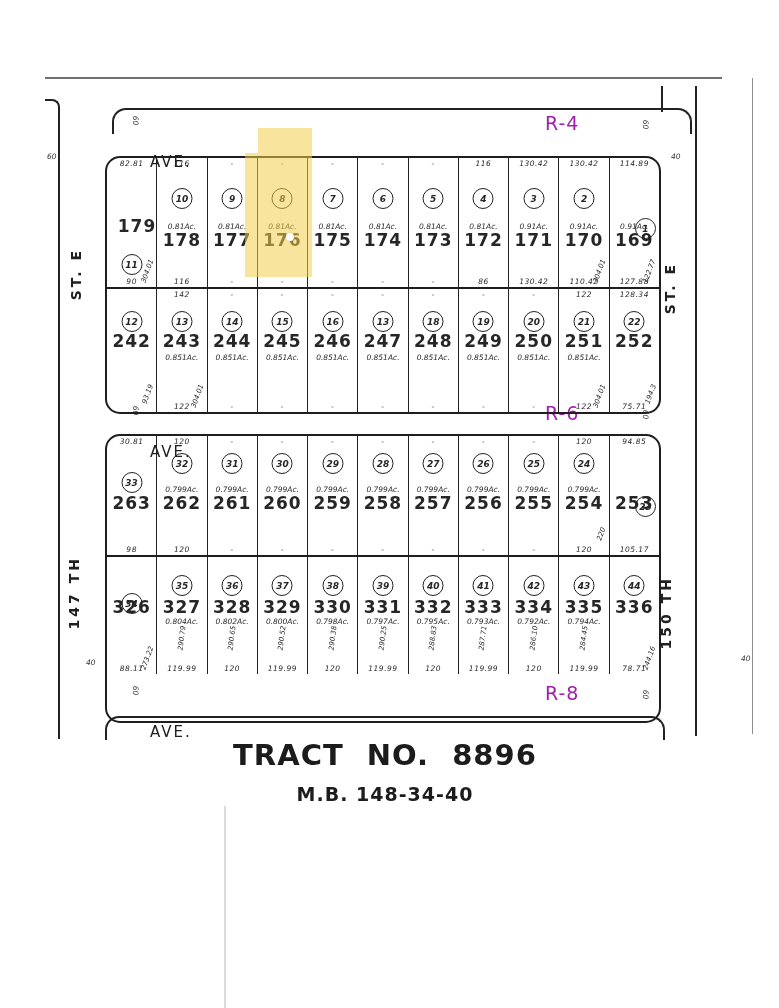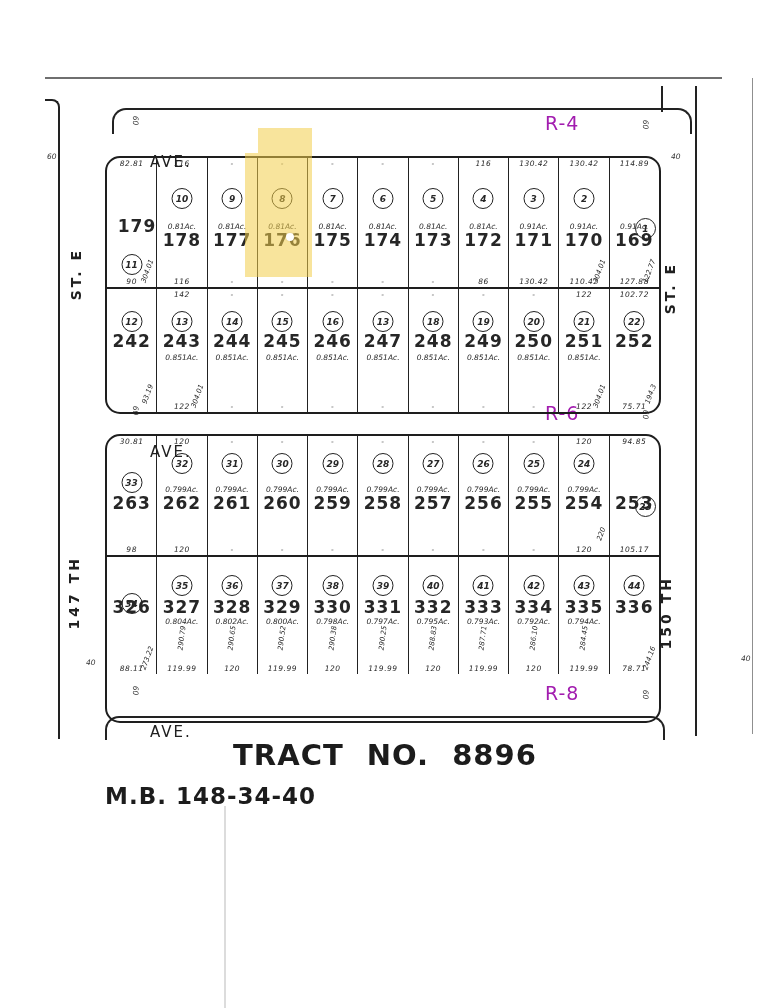--- a/index.html
+++ b/index.html
@@ -87,22 +87,22 @@
   
   .highlight{position:absolute;left:0;top:0;width:779px;height:1008px;pointer-events:none;
              clip-path:polygon(258px 128px,312px 128px,312px 277px,245px 277px,245px 153px,258px 153px);
              background:rgba(243,206,74,.55);}
   .hl-dot{position:absolute;left:286px;top:233px;width:8px;height:8px;border-radius:50%;
           background:#fff;box-shadow:0 0 2px rgba(0,0,0,.15);}
 
   
   .title{position:absolute;left:105px;top:738px;width:560px;text-align:center;
          font-size:29px;font-weight:bold;letter-spacing:1px;word-spacing:12px;color:#1c1c1c;}
-  .subtitle{position:absolute;left:105px;top:783px;width:560px;
-            font-size:23px;font-weight:bold;letter-spacing:1px;color:#1c1c1c;}
+  .subtitle{position:absolute;left:105px;top:783px;width:560px;text-align:center;
+            font-size:19px;font-weight:bold;letter-spacing:1px;color:#1c1c1c;}
 </style>
 </head>
 <body>
 
 <div class="page">
 
   <div class="edge-top"></div>
   <div class="edge-right"></div>
   <div class="edge-bottom-stub"></div>
 
@@ -282,21 +282,21 @@
         </div>
         <div class="lot">
           <span class="tdim">122</span>
           <span class="circ">21</span>
           <span class="acre">0.851Ac.</span>
           <span class="num">251</span>
           <span class="bdim">122</span>
           <span class="diag">304.01</span>
         </div>
         <div class="lot">
-          <span class="tdim">102.72</span>
+          <span class="tdim">128.34</span>
           <span class="circ">22</span>
           <span class="num">252</span>
           <span class="bdim">75.71</span>
           <span class="diag">194.3</span>
         </div>
       </div>
   </div>
   <div class="block" id="block2">
     <div class="lot-row r3">
         <div class="lot circle-mid">

